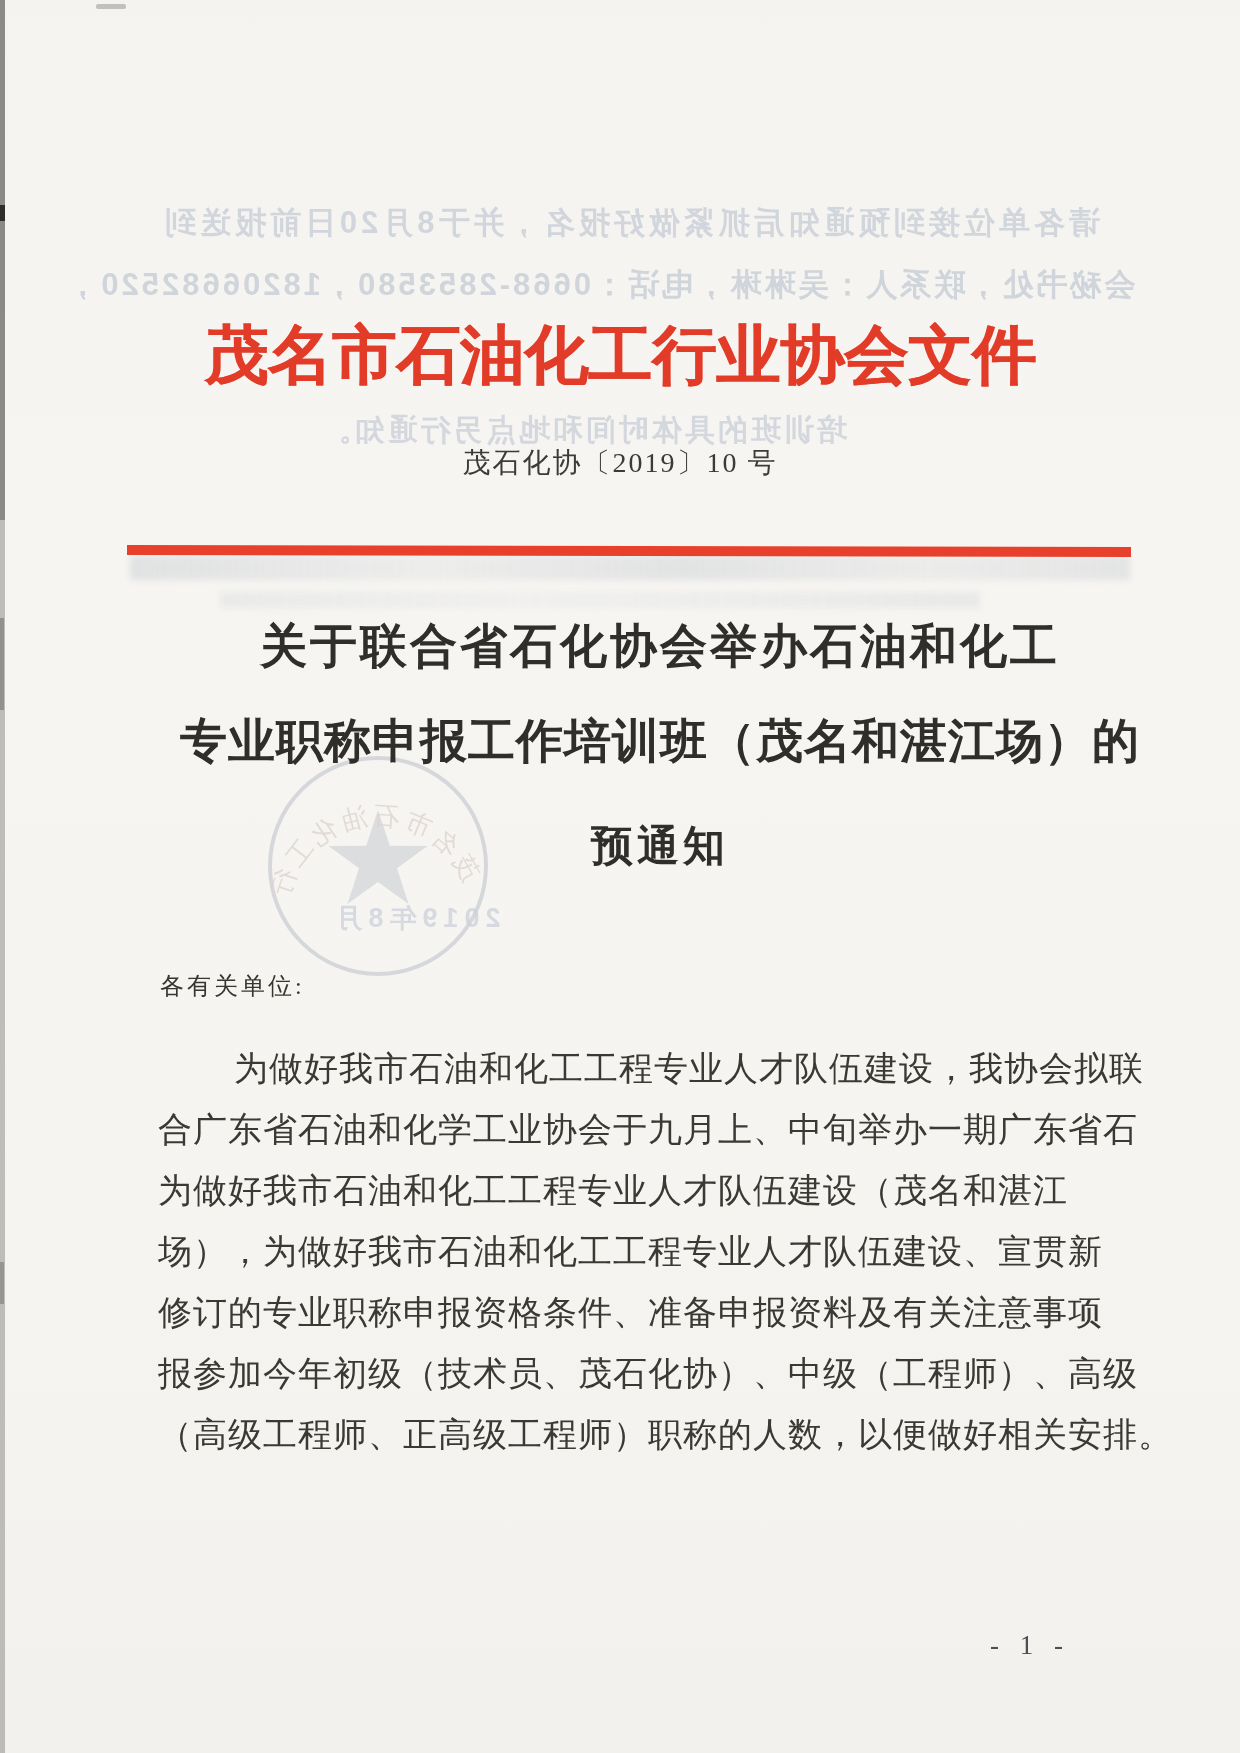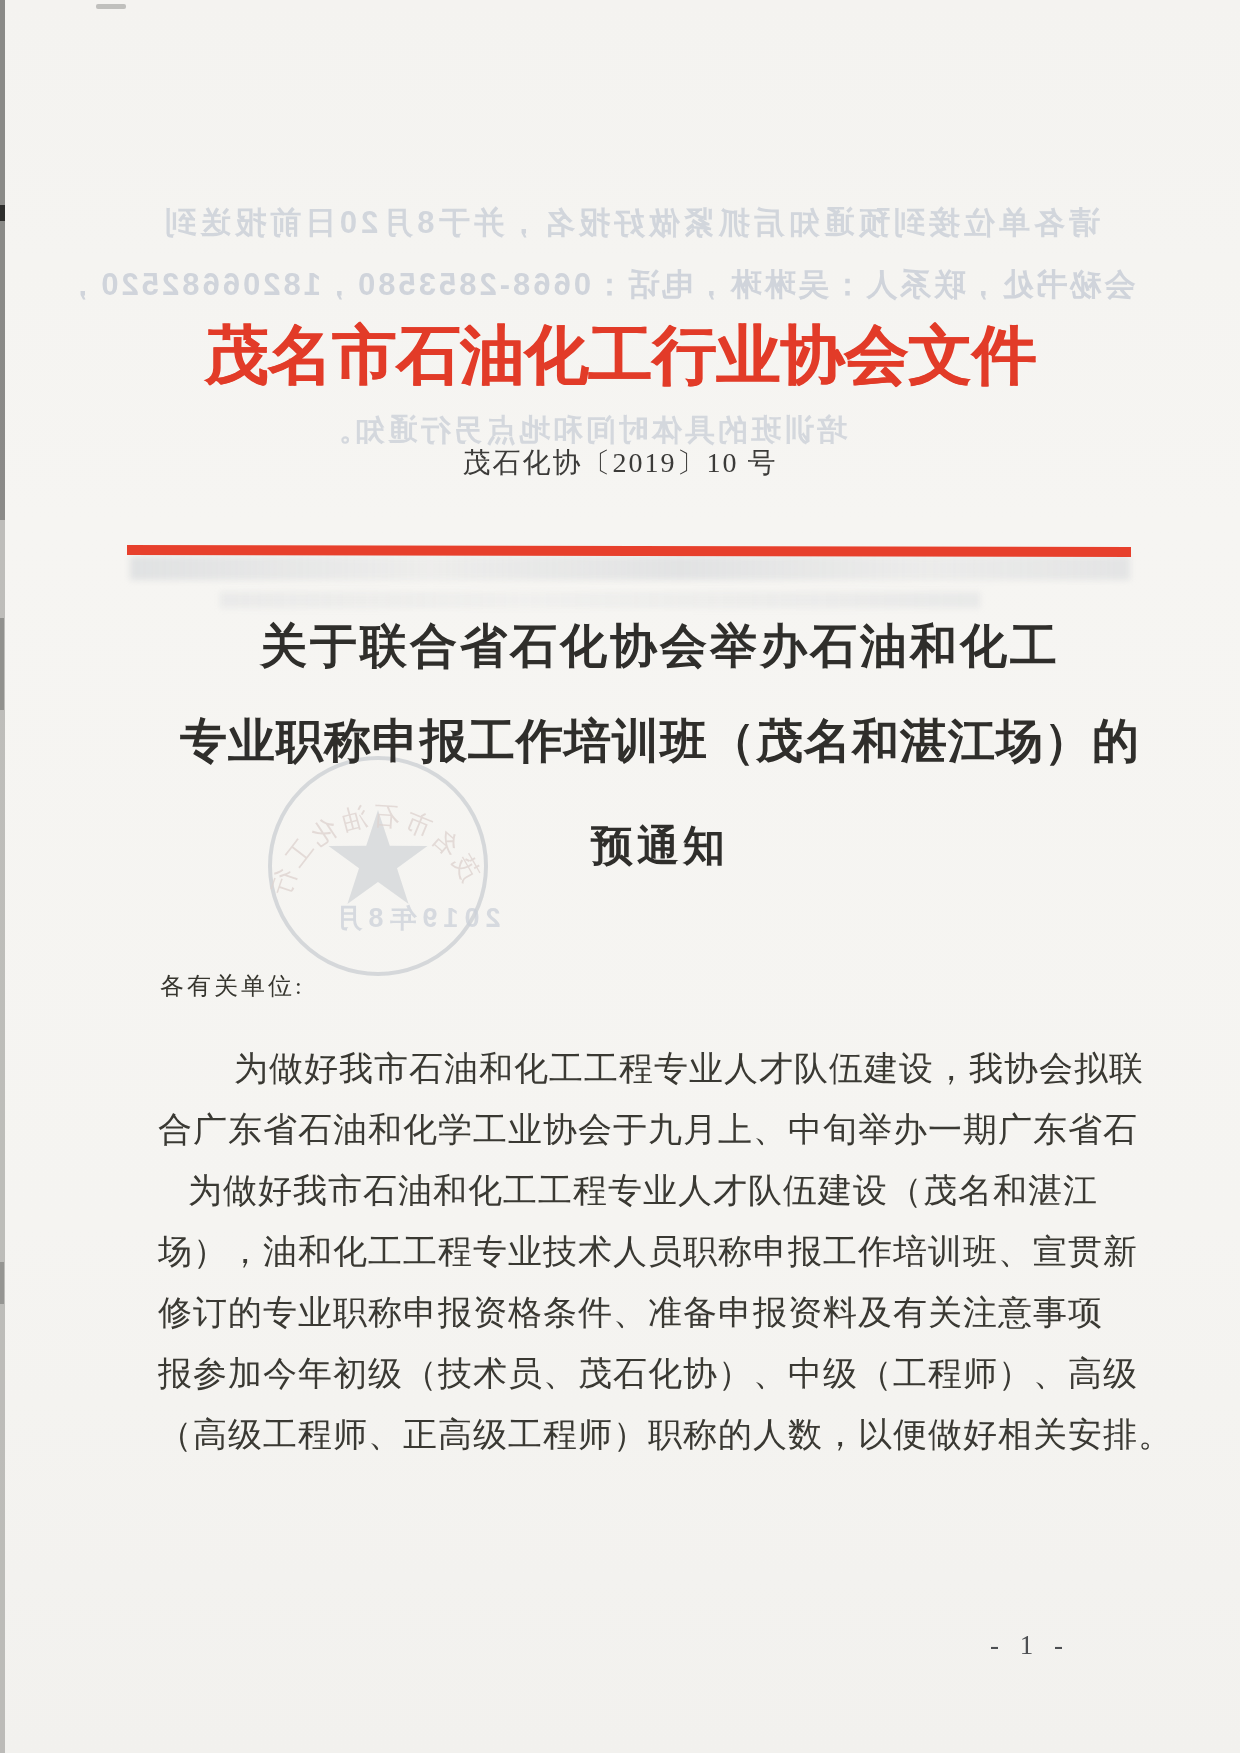--- a/index.html
+++ b/index.html
@@ -65,21 +65,21 @@
   }
   .doc-title{position:absolute;width:100%;text-align:center;color:#2f2e2b;font-weight:bold;white-space:nowrap;margin-left:40px;}
   .doc-title-1{top:615px;font-size:47px;letter-spacing:3px;}
   .doc-title-2{top:710px;font-size:47px;letter-spacing:1px;}
   .doc-title-3{top:818px;font-size:42px;letter-spacing:4px;}
 
   .salutation{
     position:absolute;left:160px;top:970px;
     font-size:24px;color:#37362f;letter-spacing:3px;
   }
-  .body-text{position:absolute;left:158px;top:1038px;width:940px;text-align:right;}
+  .body-text{position:absolute;left:158px;top:1038px;width:940px;}
   .body-line{
     height:61px;line-height:61px;
     font-size:34px;color:#3a3933;
     letter-spacing:1px;
     white-space:nowrap;
   }
   .body-line.indent{padding-left:76px;}
 
   .page-number{
     position:absolute;left:990px;top:1630px;
@@ -123,21 +123,21 @@
 
   <div class="doc-title doc-title-1">关于联合省石化协会举办石油和化工</div>
   <div class="doc-title doc-title-2">专业职称申报工作培训班（茂名和湛江场）的</div>
   <div class="doc-title doc-title-3">预通知</div>
 
   <div class="salutation">各有关单位:</div>
   <div class="body-text">
     <div class="body-line indent">为做好我市石油和化工工程专业人才队伍建设，我协会拟联</div>
     <div class="body-line">合广东省石油和化学工业协会于九月上、中旬举办一期广东省石</div>
     <div class="body-line">为做好我市石油和化工工程专业人才队伍建设（茂名和湛江</div>
-    <div class="body-line">场），油和化工工程专业技术人员职称申报工作培训班、宣贯新</div>
+    <div class="body-line">场），为做好我市石油和化工工程专业人才队伍建设、宣贯新</div>
     <div class="body-line">修订的专业职称申报资格条件、准备申报资料及有关注意事项</div>
     <div class="body-line">报参加今年初级（技术员、茂石化协）、中级（工程师）、高级</div>
     <div class="body-line">（高级工程师、正高级工程师）职称的人数，以便做好相关安排。</div>
   </div>
 
   <div class="page-number">- 1 -</div>
 
 </div>
 
 </body></html>

